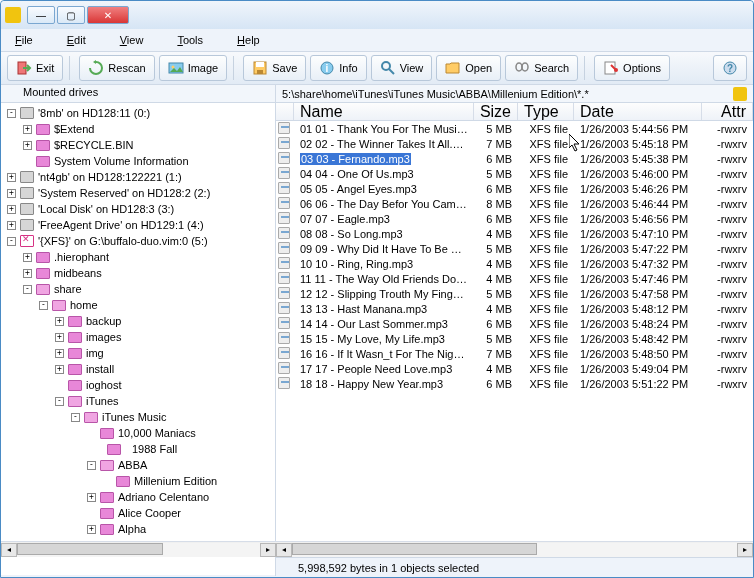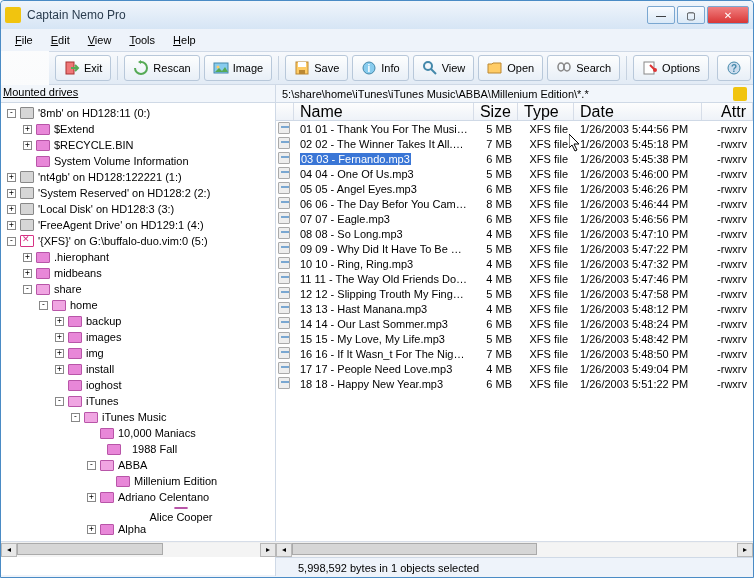--- a/index.html
+++ b/index.html
@@ -8,32 +8,32 @@
 .window { width: 754px; height: 578px; border: 1px solid #4a8bc5; border-radius: 4px 4px 0 0; display: flex; flex-direction: column; background: linear-gradient(#fdfdfd, #e9f0f8); }
 
 .titlebar { height: 28px; background: linear-gradient(#f0f5fb, #d6e5f5); display: flex; align-items: center; padding: 0 4px; border-radius: 4px 4px 0 0; }
 .titlebar .appicon { width: 16px; height: 16px; margin-right: 6px; background: #f1c40f; border-radius: 2px; }
 .titlebar .title { flex: 1; color: #2a3c4e; font-size: 12px; }
 .winbtns { display: flex; gap: 2px; }
 .winbtn { width: 28px; height: 18px; border: 1px solid #7aa7d1; border-radius: 2px; display: flex; align-items: center; justify-content: center; font-size: 10px; background: linear-gradient(#f9fbfe,#dae9f7); cursor: pointer; }
 .winbtn.close { background: linear-gradient(#f08080,#d93636); color: #fff; width: 42px; }
 .winbtn.max { background: linear-gradient(#f9fbfe,#dae9f7); }
 
-.menubar { height: 22px; display: flex; align-items: center; gap: 2px; padding: 0 6px; background: #eef3fa; }
+.menubar { height: 22px; display: flex; align-items: center; gap: 18px; padding: 0 6px; background: #eef3fa; }
 .menuitem { padding: 2px 8px; cursor: pointer; }
 .menuitem span.u { text-decoration: underline; }
 
-.toolbar { height: 34px; background: linear-gradient(#f7f9fc,#e2ebf5); border-top: 1px solid #cfd9e6; border-bottom: 1px solid #cfd9e6; display: flex; align-items: center; padding: 2px 6px; gap: 4px; margin-left: 48px; }
+.toolbar { height: 34px; background: linear-gradient(#f7f9fc,#e2ebf5); border-top: 1px solid #cfd9e6; border-bottom: 1px solid #cfd9e6; display: flex; align-items: center; padding: 2px 6px; gap: 4px; }
 .tbtn { height: 26px; border: 1px solid #b8c8da; border-radius: 3px; background: linear-gradient(#fdfefe,#e8eff7); display: flex; align-items: center; gap: 4px; padding: 0 8px; cursor: pointer; font-size: 11px; }
 .tbtn svg, .tbtn .ticon { width: 16px; height: 16px; }
 .tsep { width: 4px; height: 24px; border-left: 1px solid #c6d2e0; margin: 0 2px; }
 .tspacer { flex: 1; }
 
 .headers-row { height: 18px; display: flex; background: #f2f6fb; border-bottom: 1px solid #cfd9e6; font-size: 11px; }
-.headers-row .hleft { width: 275px; border-right: 1px solid #cfd9e6; padding: 1px 2px; text-decoration: underline; }
+.headers-row .hleft { width: 275px; border-right: 1px solid #cfd9e6; padding: 1px 22px; }
 .headers-row .hright { flex: 1; padding: 1px 6px; display: flex; align-items: center; }
 .headers-row .hright .hicon { width: 14px; height: 14px; margin-left: auto; background: #f1c40f; border-radius: 2px; }
 
 .main { flex: 1; display: flex; overflow: hidden; }
 
 .tree { width: 275px; border-right: 1px solid #cfd9e6; overflow-x: auto; overflow-y: hidden; background: #fff; position: relative; font-size: 11px; padding: 2px 0 14px 2px; white-space: nowrap; }
 .tree::-webkit-scrollbar { height: 16px; }
 .tnode { display: flex; align-items: center; height: 16px; gap: 2px; }
 .expander { width: 9px; height: 9px; border: 1px solid #888; display: inline-flex; align-items: center; justify-content: center; font-size: 8px; line-height: 1; margin-right: 2px; cursor: pointer; font-family: monospace; }
 .expander.blank { border: none; }
@@ -86,21 +86,20 @@
 .statusbar .sleft { width: 275px; border-right: 1px solid #cfd9e6; padding: 2px 6px; }
 .statusbar .sright { flex: 1; padding: 2px 6px; }
 </style>
 </head>
 <body>
 
 <div class="window">
 
   <div class="titlebar">
     <div class="appicon"></div>
-    <div class="title">Captain Nemo Pro</div>
     <div class="winbtns">
       <div class="winbtn">—</div>
       <div class="winbtn max">▢</div>
       <div class="winbtn close">✕</div>
     </div>
   </div>
 
   <div class="menubar">
     <div class="menuitem"><span class="u">F</span><span>ile</span></div>
     <div class="menuitem"><span class="u">E</span>dit</div>
@@ -315,21 +314,21 @@
         <div class="tnode sel" style="padding-left: 100px;">
           <span class="expander blank"></span>
           <span class="ticon-folder"></span>
           <span class="label">Millenium Edition</span>
         </div>
         <div class="tnode" style="padding-left: 84px;">
           <span class="expander">+</span>
           <span class="ticon-folder"></span>
           <span class="label">Adriano Celentano</span>
         </div>
-        <div class="tnode" style="padding-left: 84px; flex-direction: column;">
+        <div class="tnode" style="padding-left: 84px;">
           <span class="expander blank"></span>
           <span class="ticon-folder"></span>
           <span class="label">Alice Cooper</span>
         </div>
         <div class="tnode" style="padding-left: 84px;">
           <span class="expander">+</span>
           <span class="ticon-folder"></span>
           <span class="label">Alpha</span>
         </div>
       </div>

